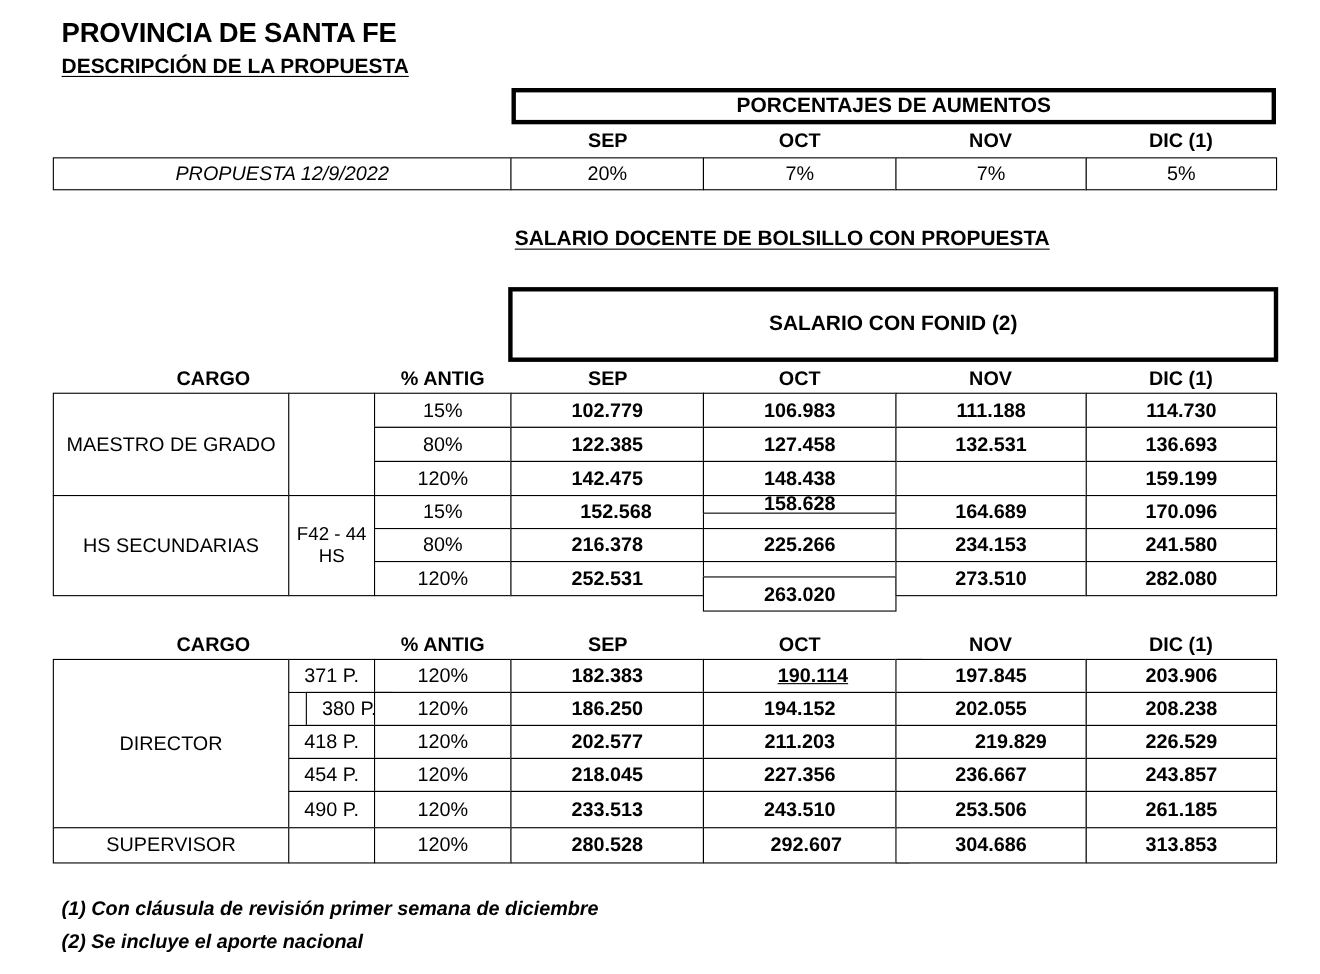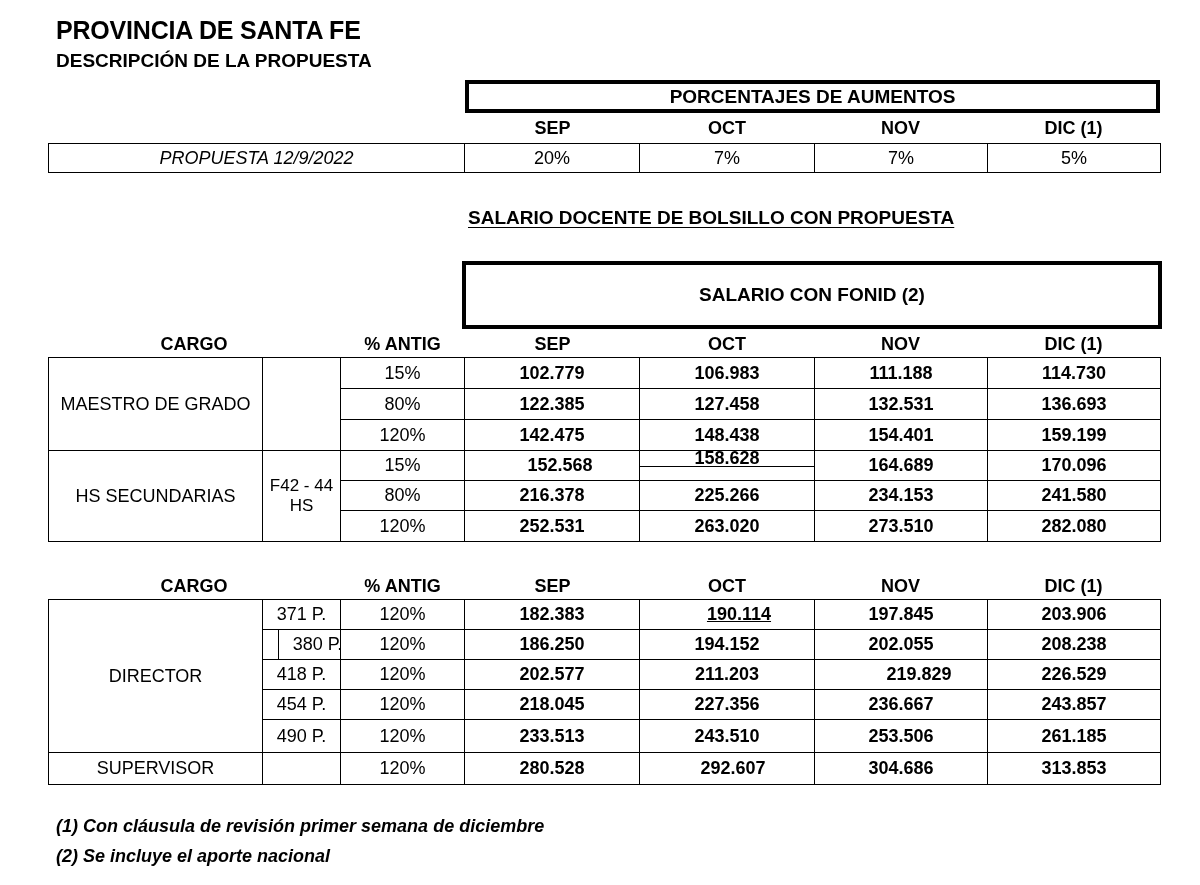--- a/index.html
+++ b/index.html
@@ -14,20 +14,21 @@
   .page{position:relative;width:1200px;height:885px;}
 
   
   .title-main{
     position:absolute;left:56px;top:16px;
     font-size:25px;font-weight:bold;letter-spacing:-0.2px;
   }
   .title-sub{
     position:absolute;left:56px;top:50px;
     font-size:19px;font-weight:bold;
+    text-decoration:underline;
     text-underline-offset:3px;
   }
   .title-sal{
     position:absolute;left:468px;top:207px;
     font-size:19px;font-weight:bold;
     text-decoration:underline;
     text-underline-offset:3px;
   }
 
   
@@ -111,41 +112,40 @@
 
   <div class="cell" style="left:340px;top:388px;width:125px;height:32px;">80%</div>
   <div class="cell bold" style="left:464px;top:388px;width:176px;height:32px;">122.385</div>
   <div class="cell bold" style="left:639px;top:388px;width:176px;height:32px;">127.458</div>
   <div class="cell bold" style="left:814px;top:388px;width:174px;height:32px;">132.531</div>
   <div class="cell bold" style="left:987px;top:388px;width:174px;height:32px;">136.693</div>
 
   <div class="cell" style="left:340px;top:419px;width:125px;height:32px;">120%</div>
   <div class="cell bold" style="left:464px;top:419px;width:176px;height:32px;">142.475</div>
   <div class="cell bold" style="left:639px;top:419px;width:176px;height:32px;">148.438</div>
-  <div class="cell bold" style="left:814px;top:419px;width:174px;height:32px;">154.401</div>
   <div class="cell bold" style="left:987px;top:419px;width:174px;height:32px;">159.199</div>
 
   <div class="cell" style="left:48px;top:450px;width:215px;height:92px;font-size:18px;">HS SECUNDARIAS</div>
   <div class="cell" style="left:262px;top:450px;width:79px;height:92px;font-size:17px;">F42 - 44 HS</div>
 
   <div class="cell" style="left:340px;top:450px;width:125px;height:31px;">15%</div>
   <div class="cell bold" style="left:464px;top:450px;width:176px;height:31px;padding-left:16px;">152.568</div>
   <div class="cell bold" style="left:639px;top:450px;width:176px;height:17px;">158.628</div>
   <div class="cell bold" style="left:814px;top:450px;width:174px;height:31px;">164.689</div>
   <div class="cell bold" style="left:987px;top:450px;width:174px;height:31px;">170.096</div>
 
   <div class="cell" style="left:340px;top:480px;width:125px;height:31px;">80%</div>
   <div class="cell bold" style="left:464px;top:480px;width:176px;height:31px;">216.378</div>
   <div class="cell bold" style="left:639px;top:480px;width:176px;height:31px;">225.266</div>
   <div class="cell bold" style="left:814px;top:480px;width:174px;height:31px;">234.153</div>
   <div class="cell bold" style="left:987px;top:480px;width:174px;height:31px;">241.580</div>
 
   <div class="cell" style="left:340px;top:510px;width:125px;height:32px;">120%</div>
   <div class="cell bold" style="left:464px;top:510px;width:176px;height:32px;">252.531</div>
-  <div class="cell bold" style="left:639px;top:510px;width:176px;height:32px;">263.020</div>
+  <div class="cell bold" style="left:639px;top:524px;width:176px;height:32px;">263.020</div>
   <div class="cell bold" style="left:814px;top:510px;width:174px;height:32px;">273.510</div>
   <div class="cell bold" style="left:987px;top:510px;width:174px;height:32px;">282.080</div>
 
   <div class="labelcell" style="left:48px;top:573px;width:292px;height:26px;">CARGO</div>
   <div class="labelcell" style="left:340px;top:573px;width:125px;height:26px;">% ANTIG</div>
   <div class="labelcell" style="left:465px;top:573px;width:175px;height:26px;">SEP</div>
   <div class="labelcell" style="left:640px;top:573px;width:174px;height:26px;">OCT</div>
   <div class="labelcell" style="left:814px;top:573px;width:173px;height:26px;">NOV</div>
   <div class="labelcell" style="left:987px;top:573px;width:173px;height:26px;">DIC (1)</div>
 

